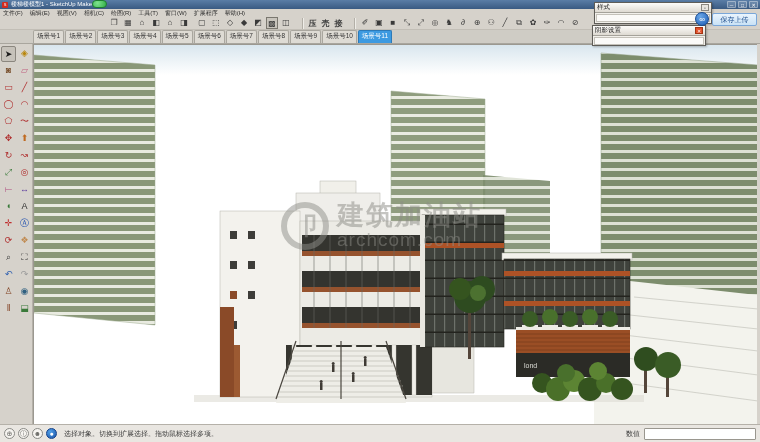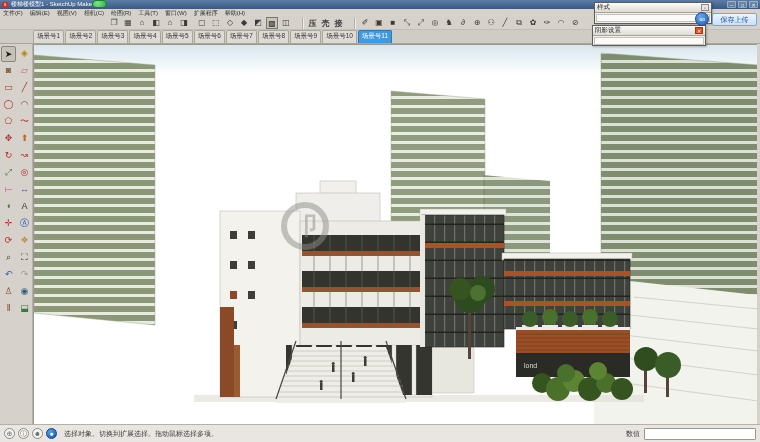--- a/index.html
+++ b/index.html
@@ -403,20 +403,22 @@
         <rect x="610" y="320" width="3" height="28" fill="#54453a"></rect>
           <circle cx="612" cy="314" r="12" fill="#2f4d1f"></circle>
         <rect x="632" y="326" width="3" height="26" fill="#54453a"></rect>
           <circle cx="634" cy="320" r="13" fill="#3a5c26"></circle>
       </g>
     </svg>
 
     <div class="wm">
       <div class="wm-ring">卩</div>
       <div class="wm-texts">
+        <div class="wm-cn">建筑加油站</div>
+        <div class="wm-url">archcom.com</div>
       </div>
     </div>
   </div>
 
   <div class="fpanel" id="panel-styles">
     <div class="ptitle">
       <span class="lbl">样式</span>
       <span class="pbtn">▫</span>
     </div>
     <div class="pbody"></div>

